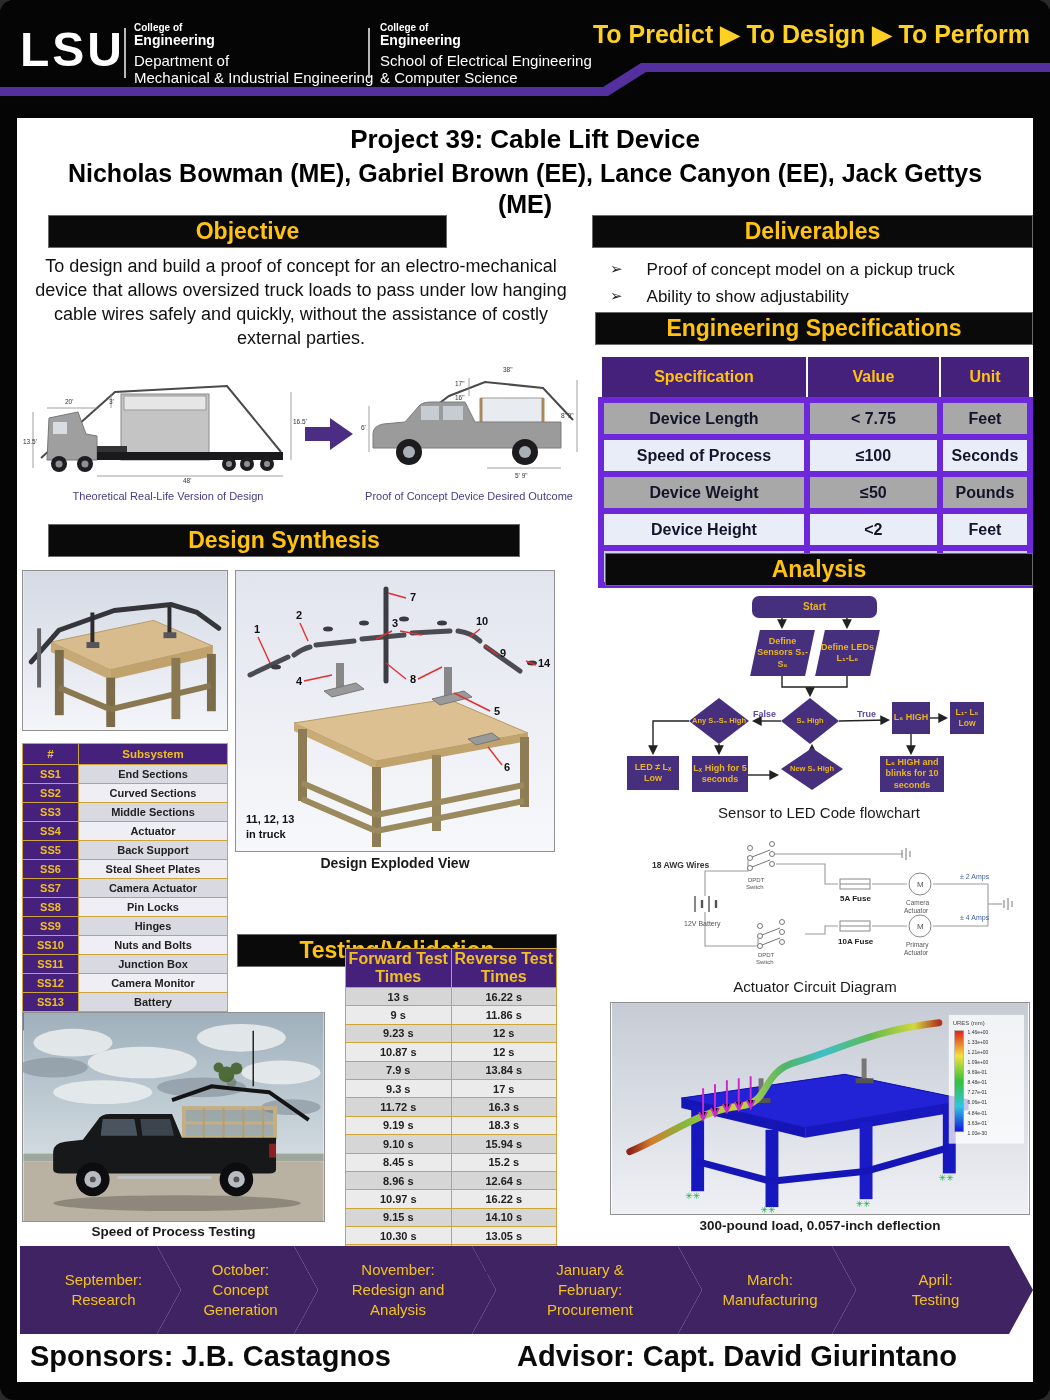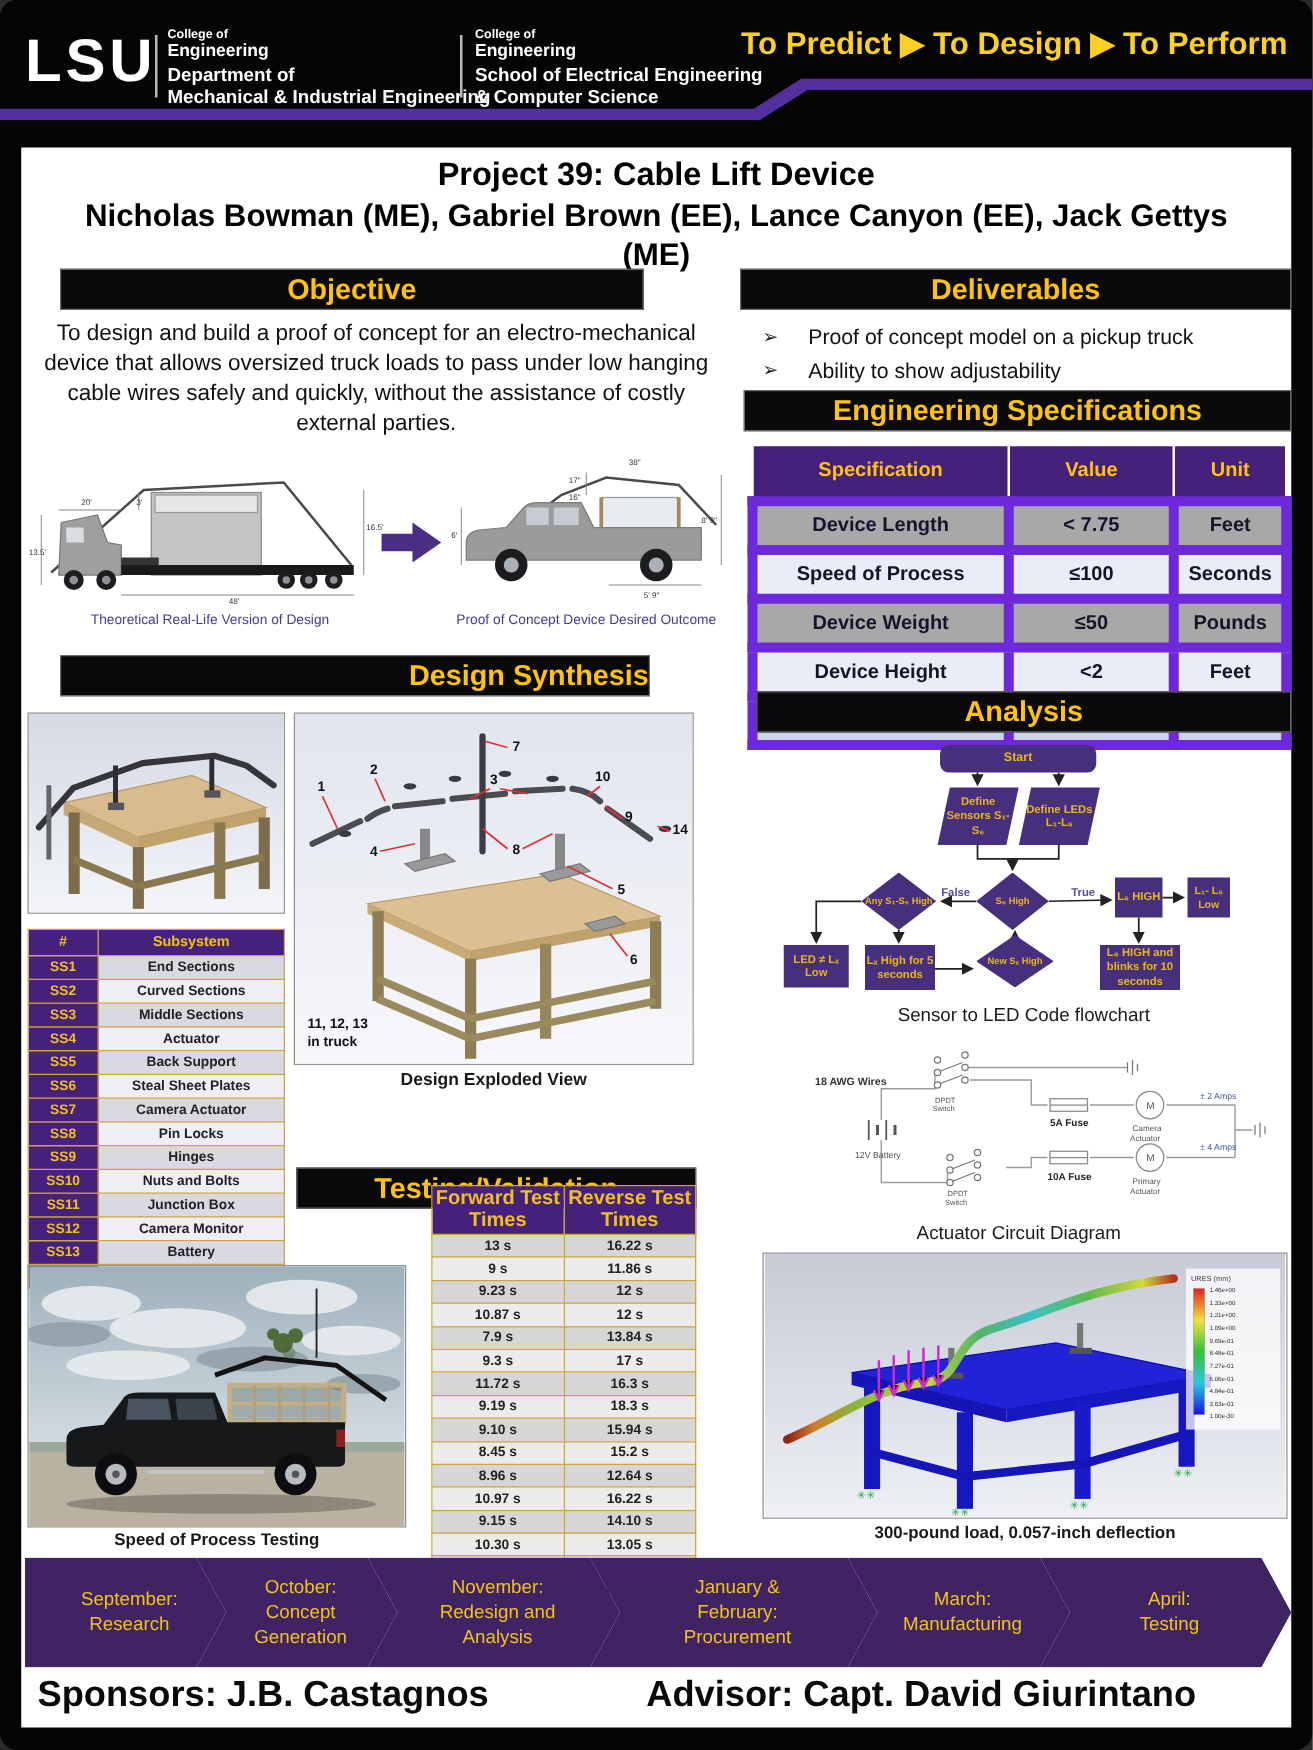--- a/index.html
+++ b/index.html
@@ -8,33 +8,33 @@
   
   .header{position:absolute;left:0;top:0;width:1050px;height:118px;background:#050505;}
   .stripe{position:absolute;left:0;top:0;}
   .logo{position:absolute;left:20px;top:22px;color:#fff;font-size:48px;font-weight:bold;letter-spacing:3px;}
   .sep{position:absolute;top:28px;width:2px;height:50px;background:#b9b9b9;}
   .sep1{left:124px}.sep2{left:368px}
   .dept{position:absolute;top:22px;color:#fff;line-height:1.12;}
   .dept1{left:134px}.dept2{left:380px}
   .dept .college{font-size:10px;font-weight:bold;}
   .dept .eng{font-size:14px;font-weight:bold;margin-bottom:4px;}
-  .dept .line{font-size:15px;font-weight:700;}
+  .dept .line{font-size:15px;font-weight:400;}
   .motto{position:absolute;right:20px;top:20px;width:500px;text-align:right;color:#fdd023;font-size:25px;font-weight:bold;}
   .program{position:absolute;right:20px;top:84px;width:600px;text-align:right;color:#fff;font-size:22px;font-weight:bold;}
   
   .content{position:absolute;left:17px;top:118px;width:1016px;height:1264px;background:#fff;}
   .title1{position:absolute;left:28px;top:6px;width:960px;text-align:center;font-size:26px;font-weight:bold;color:#000;}
   .title2{position:absolute;left:28px;top:40px;width:960px;text-align:center;font-size:25px;font-weight:bold;color:#000;line-height:1.22;}
   .bar{position:absolute;height:33px;background:#0a0a0a;border:1px solid #6a6a6a;box-sizing:border-box;
        color:#ffc20e;font-size:23px;font-weight:bold;text-align:center;line-height:30px;}
-  .obj-bar{left:31px;top:97px;width:467px;}
+  .obj-bar{left:31px;top:97px;width:399px;}
   .deliv-bar{left:575px;top:97px;width:441px;}
   .spec-bar{left:578px;top:194px;width:438px;}
-  .design-bar{left:31px;top:406px;width:472px;text-align:right;}
+  .design-bar{left:31px;top:406px;width:472px;}
   .analysis-bar{left:588px;top:435px;width:428px;}
   .test-bar{left:220px;top:772px;width:320px;margin-top:44px;}
   .obj-text{position:absolute;left:8px;top:137px;width:552px;text-align:center;font-size:18px;line-height:1.33;color:#111;}
   .deliv-list{position:absolute;left:583px;top:142px;width:432px;}
   .deliv-item{display:flex;font-size:17px;color:#111;margin-bottom:7px;}
   .deliv-bullet{margin:0 24px 0 10px;font-size:15px;color:#222;}
   .cap{position:absolute;text-align:center;font-size:11px;color:#4a3a8c;}
   .cap-left{left:6px;top:372px;width:290px;}
   .cap-right{left:338px;top:372px;width:228px;}
   .cap2{position:absolute;text-align:center;color:#1a1a1a;}
@@ -43,21 +43,21 @@
   .fc-cap{left:588px;top:686px;width:428px;font-size:15px;}
   .circuit-cap{left:583px;top:860px;width:430px;font-size:15px;}
   .fea-cap{left:593px;top:1100px;width:420px;font-size:13.5px;font-weight:600;}
   
   .big-arrow{position:absolute;left:288px;top:300px;width:48px;height:32px;background:#4b2e83;
              clip-path:polygon(0 28%,52% 28%,52% 0,100% 50%,52% 100%,52% 72%,0 72%);}
   
   table{border-collapse:collapse;position:absolute;}
   .specs{left:581px;top:237px;width:435px;table-layout:fixed;}
   .specs th{background:#45217c;color:#ffc20e;font-size:16px;font-weight:bold;height:38px;border:2px solid #fff;}
-  .specs td{font-size:16px;font-weight:bold;color:#14142a;text-align:center;height:29px;border:8px solid #6d28d9;}
+  .specs td{font-size:16px;font-weight:bold;color:#14142a;text-align:center;height:29px;border:6px solid #6d28d9;}
   .specs tr.gray td{background:#a8a8a8;}
   .specs tr.light td{background:#e9edf7;}
   .specs tr.last td{background:#ccd4e9;}
   .mini th{background:#45217c;color:#f0c01e;font-weight:bold;border:1px solid #cfa43a;}
   .mini td{text-align:center;border:1px solid #cfa43a;color:#222;}
   .subsys{left:5px;top:625px;width:206px;table-layout:fixed;}
   .subsys th{font-size:11.5px;height:18px;}
   .subsys td{font-size:11px;font-weight:600;height:16px;}
   .subsys td.ss{background:#45217c;color:#f0c01e;font-weight:bold;}
   .subsys tr.a td:not(.ss){background:#d9d9e2;}

